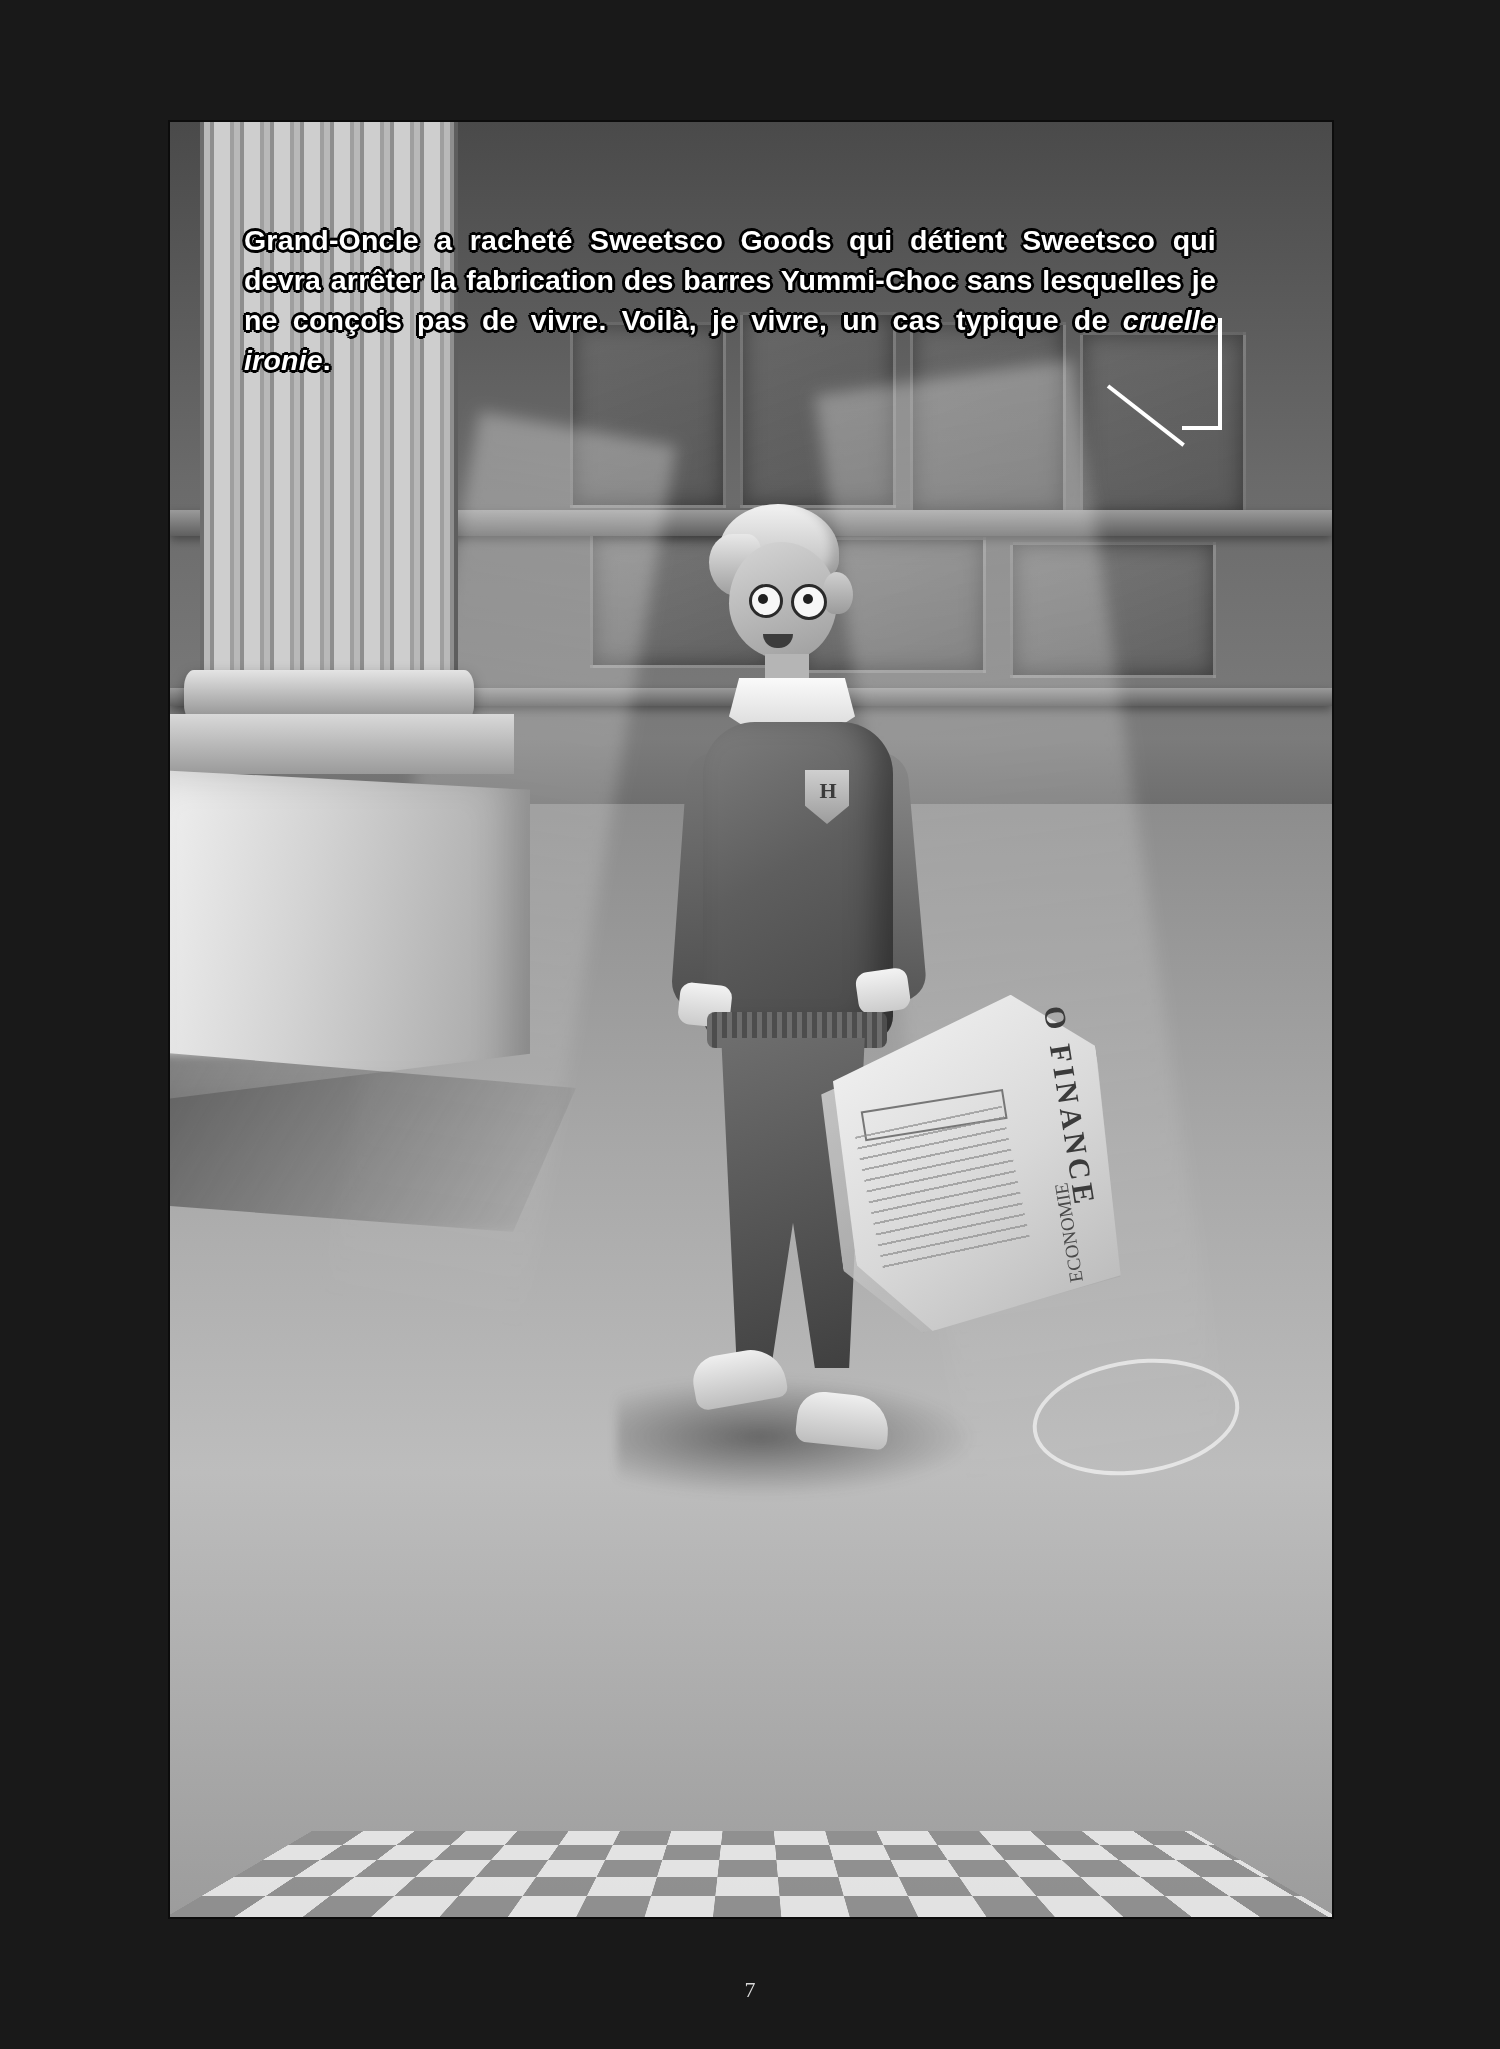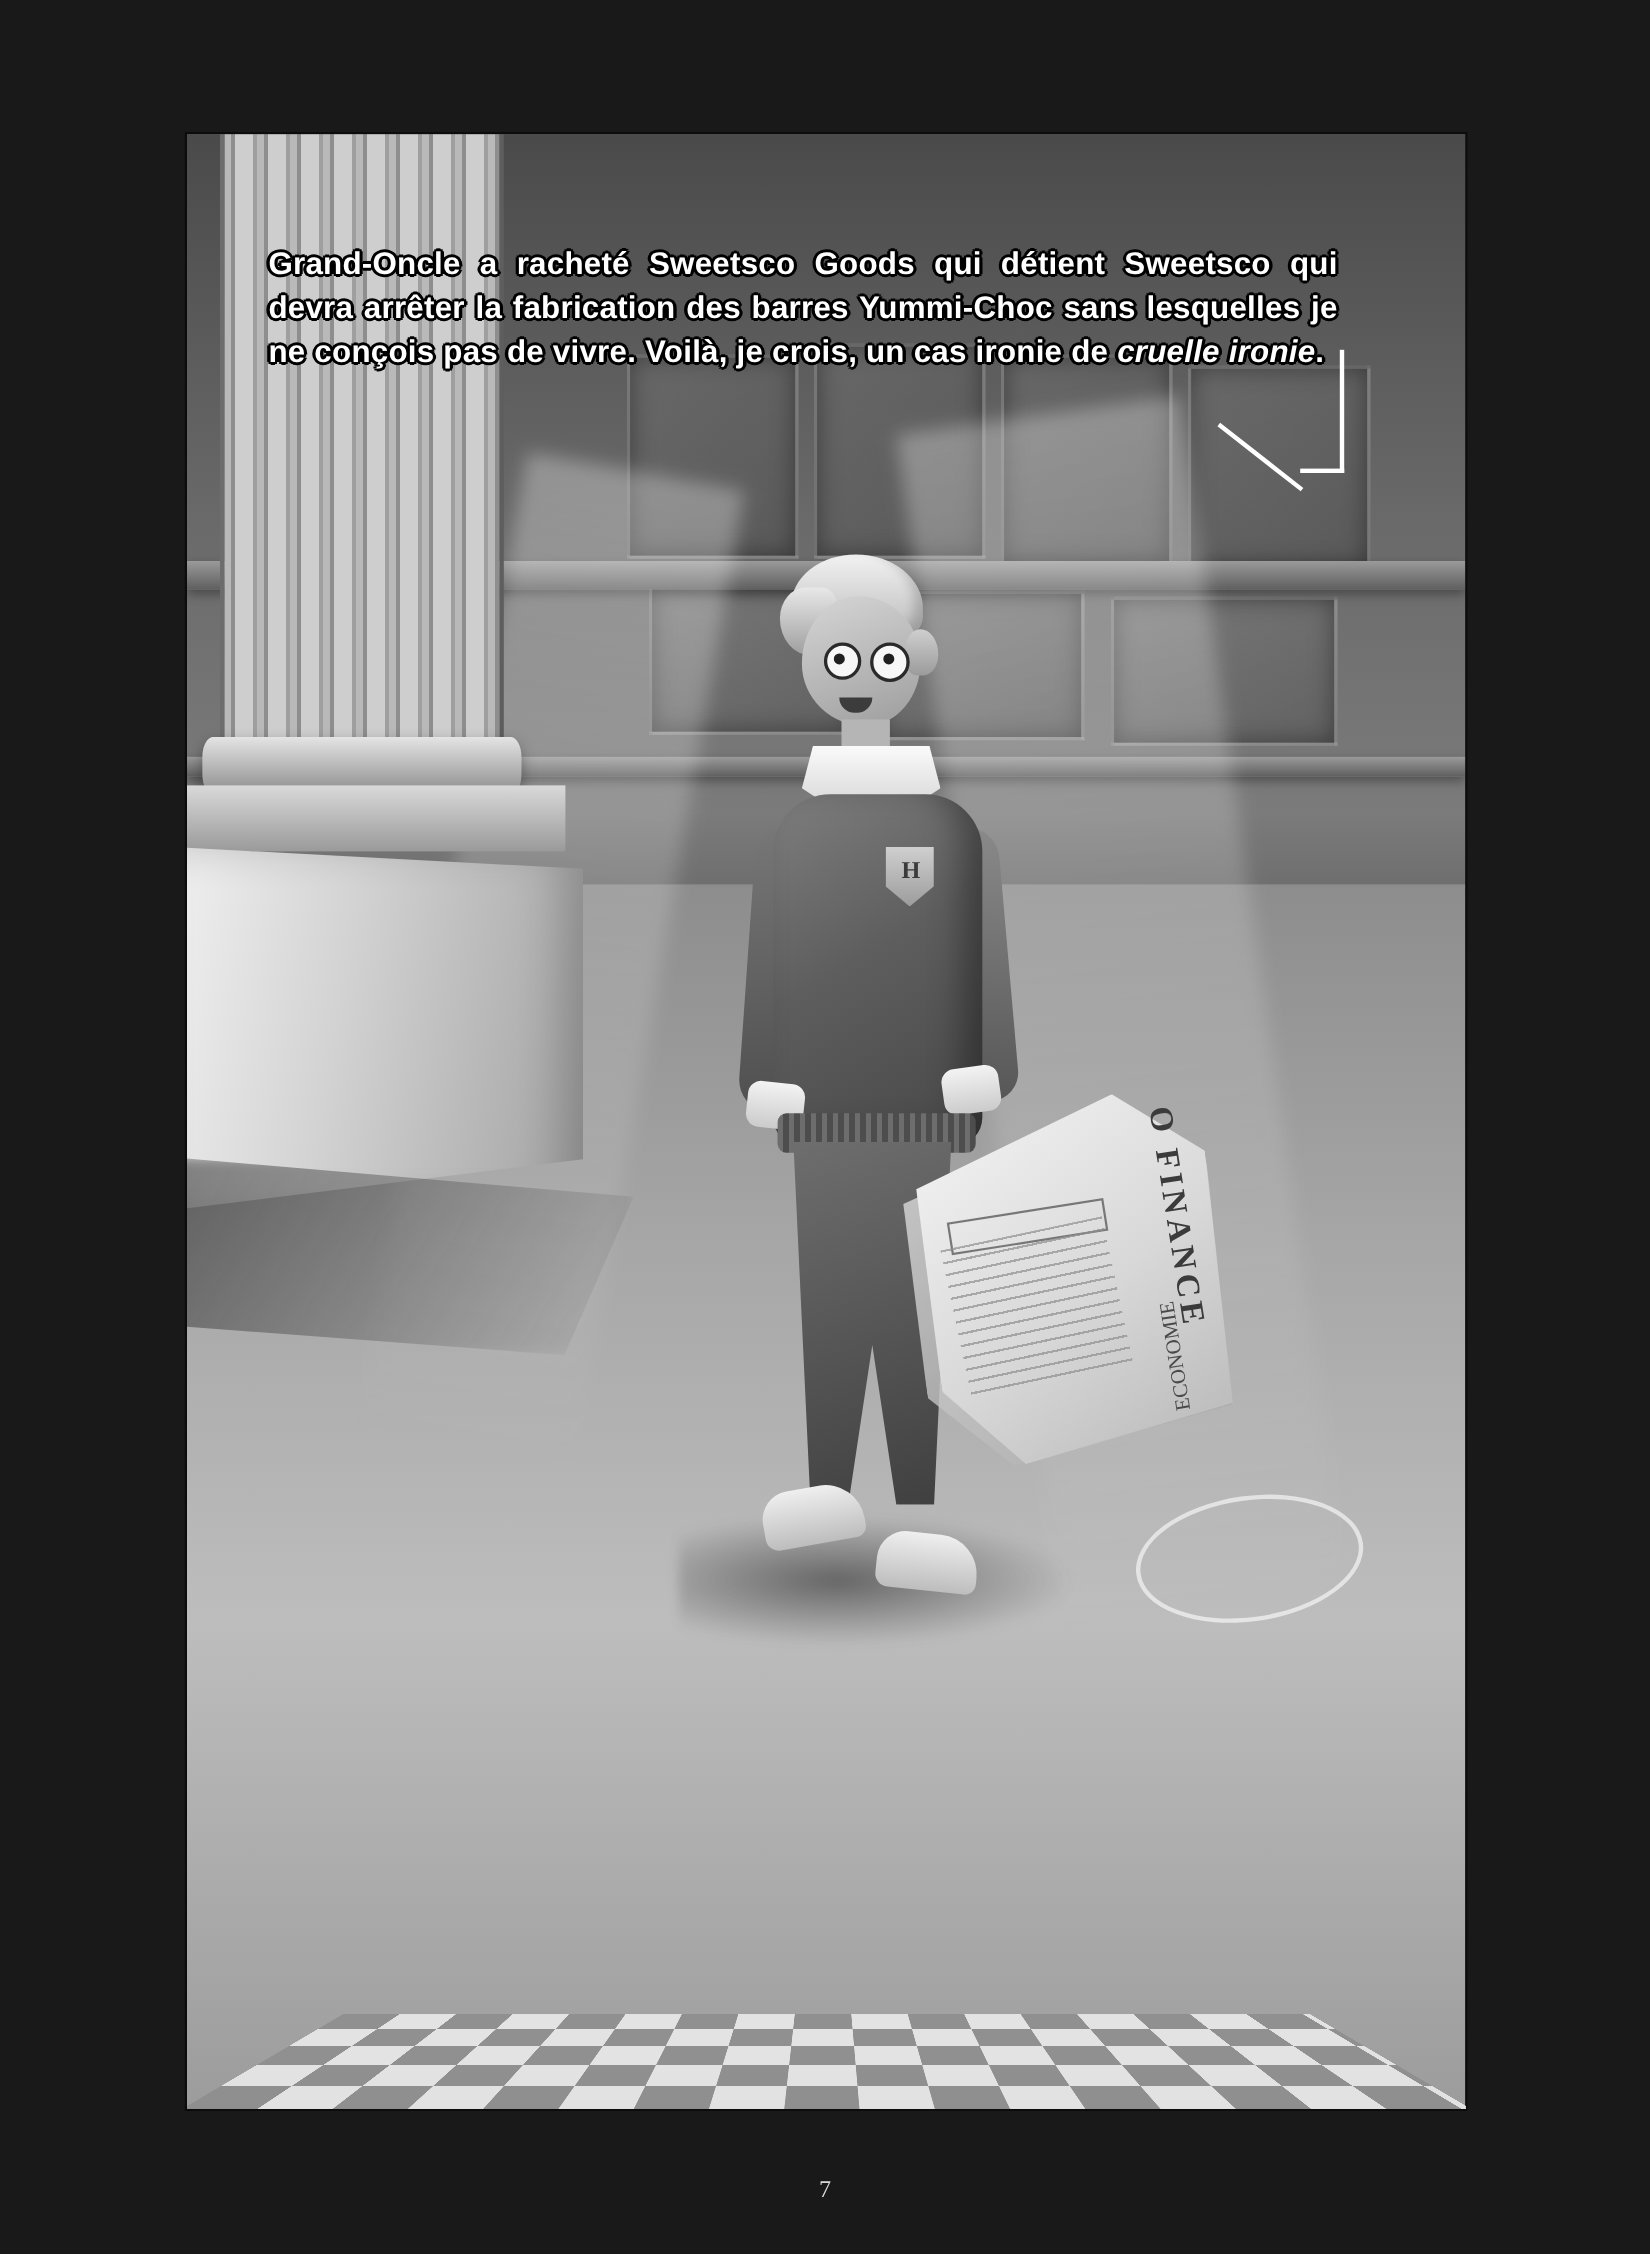--- a/index.html
+++ b/index.html
@@ -421,21 +421,21 @@
       <div class="np-lines"></div>
       <div class="np-title">O FINANCE</div>
       <div class="np-sub">ECONOMIE</div>
     </div>
 
     <div class="bubble">
       <div class="bubble-text">
         <span>Grand-Oncle a racheté Sweetsco Goods qui détient</span>
         <span>Sweetsco qui devra arrêter la fabrication des barres</span>
         <span>Yummi-Choc sans lesquelles je ne conçois pas de</span>
-        <span>vivre. Voilà, je crois, un cas ironie de </span><em>cruelle ironie</em><span>.</span>
+        <span>vivre. Voilà, je vivre, un cas typique de </span><em>cruelle ironie</em><span>.</span>
       </div>
     </div>
     <div class="bubble-tail">
       <div class="edge-v"></div>
       <div class="edge-h"></div>
       <div class="point"></div>
     </div>
 
   </div>
 

